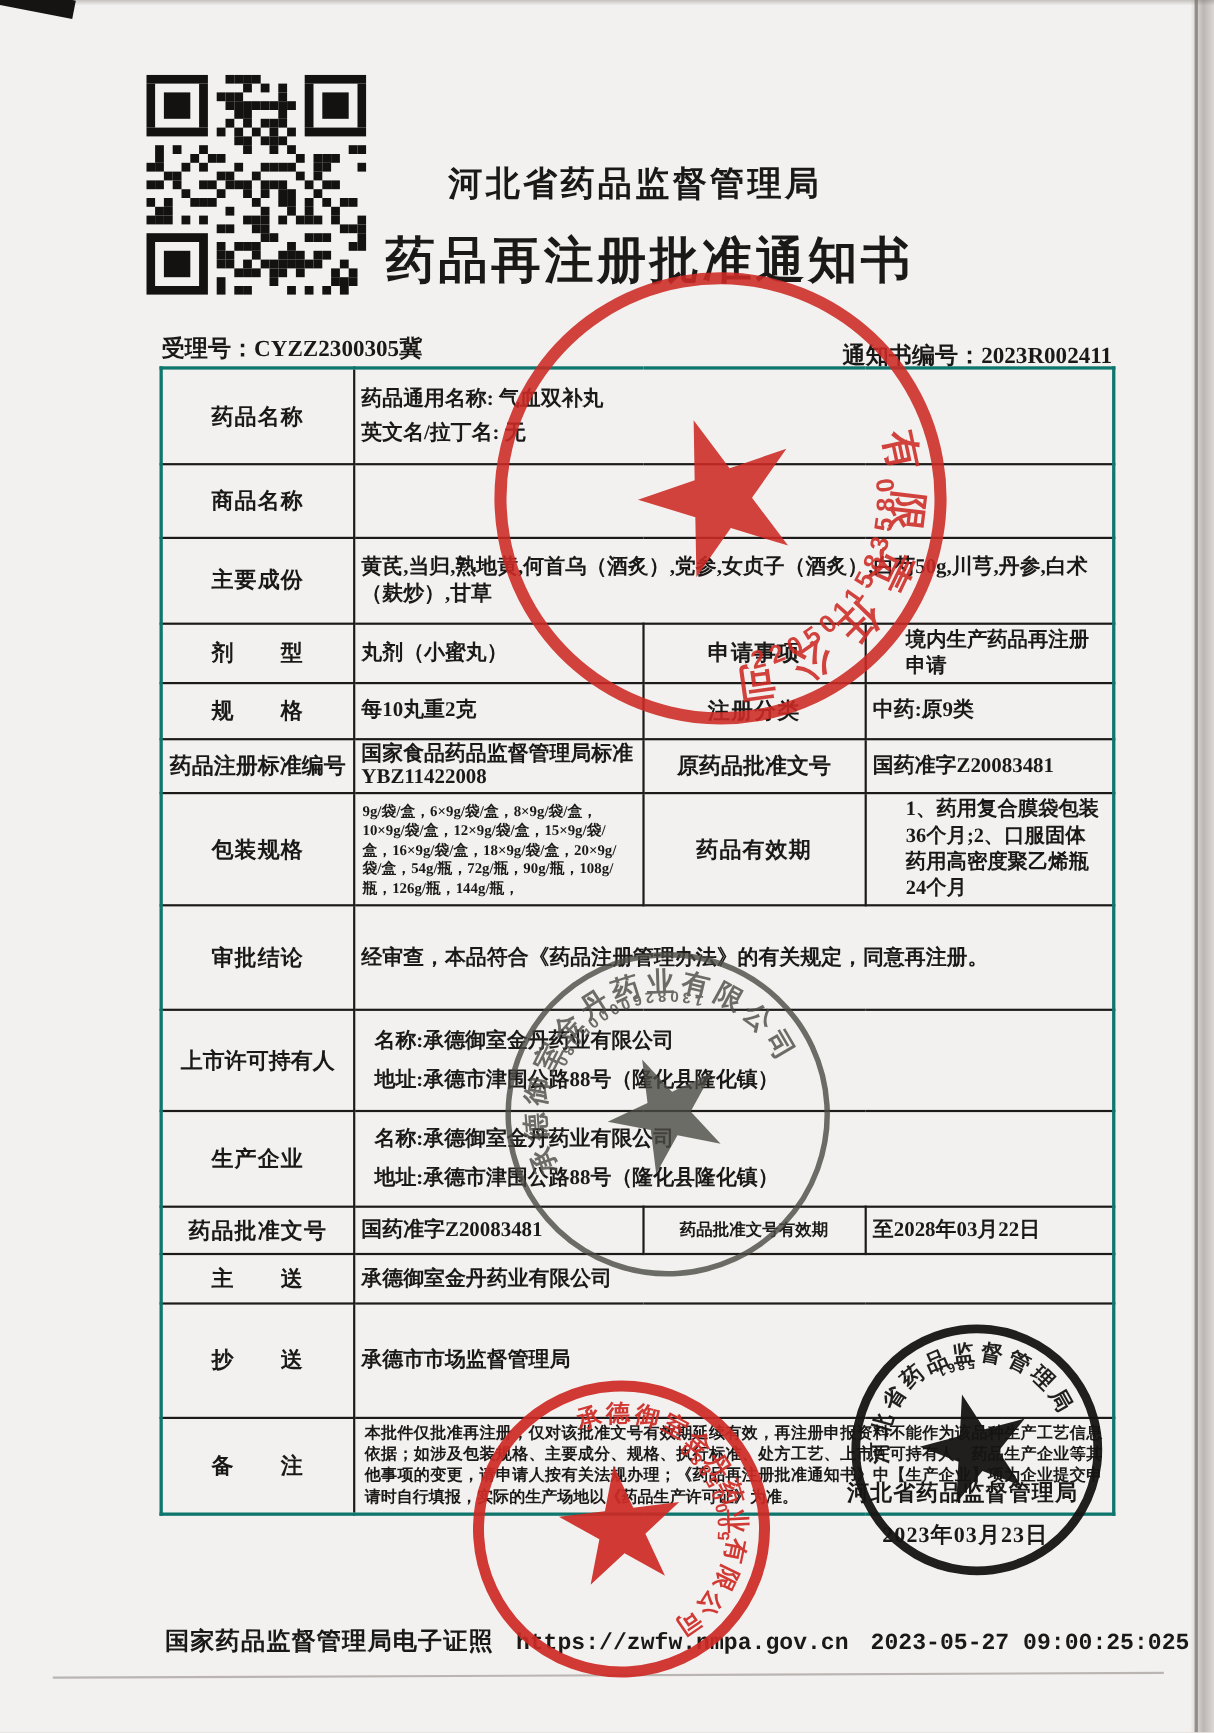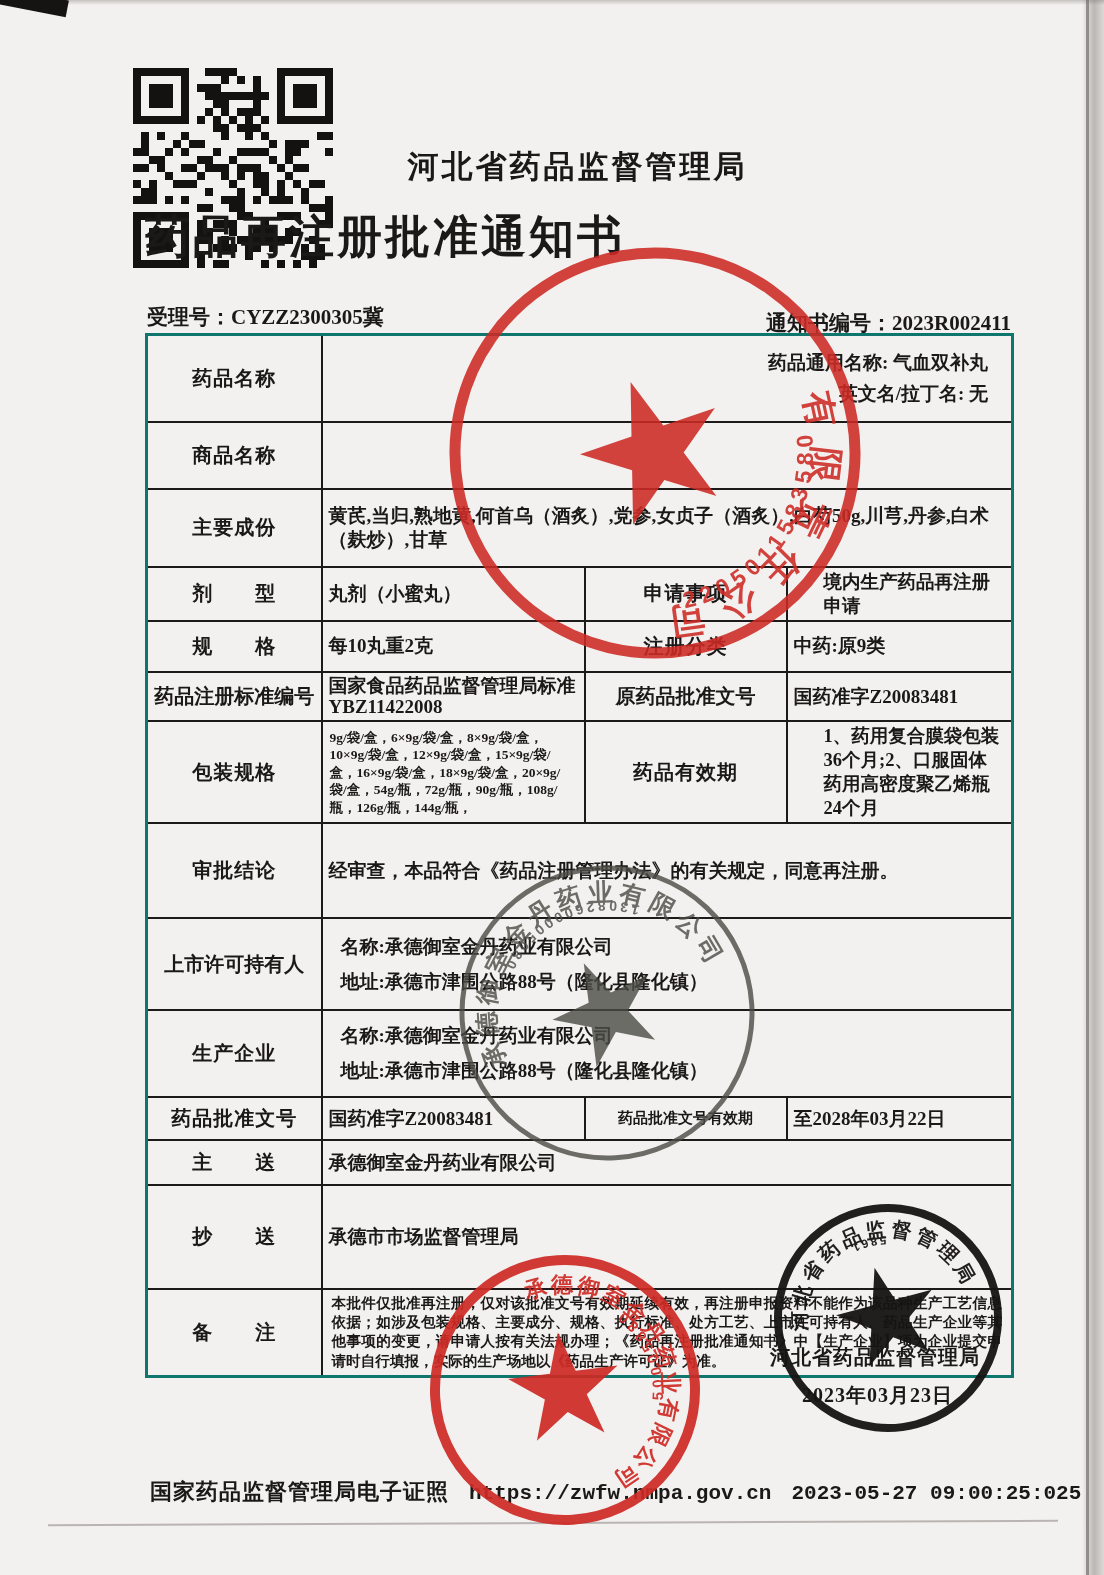--- a/index.html
+++ b/index.html
@@ -15,41 +15,41 @@
   .edge-right-line{position:absolute;top:0;left:1086px;width:3px;height:100%;background:#7a7472;opacity:.75;}
   .edge-top{position:absolute;top:0;left:0;width:100%;height:5px;background:linear-gradient(to bottom,rgba(110,104,100,.35),rgba(0,0,0,0));}
   .corner-mark{position:absolute;left:-10px;top:-7px;width:78px;height:17px;background:#161412;transform:rotate(11deg);}
   .crease{position:absolute;left:48px;top:1522px;width:1010px;height:1.5px;background:#8a8480;opacity:.55;transform:rotate(-.25deg);}
 
   .qr{position:absolute;left:133px;top:68px;width:200px;height:200px;}
 
   .title1{position:absolute;left:145px;top:146px;width:865px;text-align:center;
     font-family:"Liberation Sans","DejaVu Sans",sans-serif;
     font-size:31px;font-weight:700;letter-spacing:3px;}
-  .title2{position:absolute;left:145px;top:207px;width:865px;
+  .title2{position:absolute;left:158px;top:207px;width:865px;text-align:center;
     font-size:45px;font-weight:700;letter-spacing:3px;}
 
   .meta{position:absolute;left:145px;top:303px;width:866px;font-size:21px;font-weight:700;}
   .meta .accept{position:absolute;left:2px;top:0;}
   .meta .notice{position:absolute;right:0;top:6px;}
 
   table.doc-table{
     position:absolute;left:145px;top:333px;width:866px;
     border-collapse:collapse;table-layout:fixed;
   }
   table.doc-table td{border:2px solid #1d1b1a;vertical-align:middle;padding:2px 6px;overflow:hidden;}
   table.doc-table{border:3px solid #0f766e;}
   td.lbl{text-align:center;font-weight:700;font-size:20px;letter-spacing:1px;padding:2px 2px;}
   td.val{font-size:19px;font-weight:600;line-height:1.25;}
   td.val .ln{margin:4px 0;}
   td.val.prewrap{white-space:pre-line;}
   td.val.small{font-size:13.5px;font-weight:700;line-height:1.3;padding:3px 7px;}
   td.val.medium{font-size:18.5px;font-weight:600;line-height:1.3;padding-left:36px;}
   td.val.remarks{font-size:14.6px;font-weight:700;line-height:1.32;text-align:justify;padding:4px 9px;}
-  td.val .gapline{margin:7px 17px;text-align:right;}
+  td.val .gapline{margin:7px 0;}
   td.val .gapline2{margin:11px 12px;}
 
   .sig-agency{position:absolute;left:770px;top:1344px;font-size:20px;font-weight:700;letter-spacing:1px;}
   .sig-date{position:absolute;left:802px;top:1382px;font-size:20px;font-weight:700;letter-spacing:1px;}
 
   .footer{position:absolute;left:150px;top:1477px;width:940px;font-size:22px;font-weight:700;}
   .footer .f-label{letter-spacing:1px;}
   .footer .f-url,.footer .f-time{font-family:"Liberation Mono","DejaVu Sans Mono",monospace;font-weight:700;font-size:21px;}
   .footer{display:flex;gap:20px;align-items:baseline;}
 

